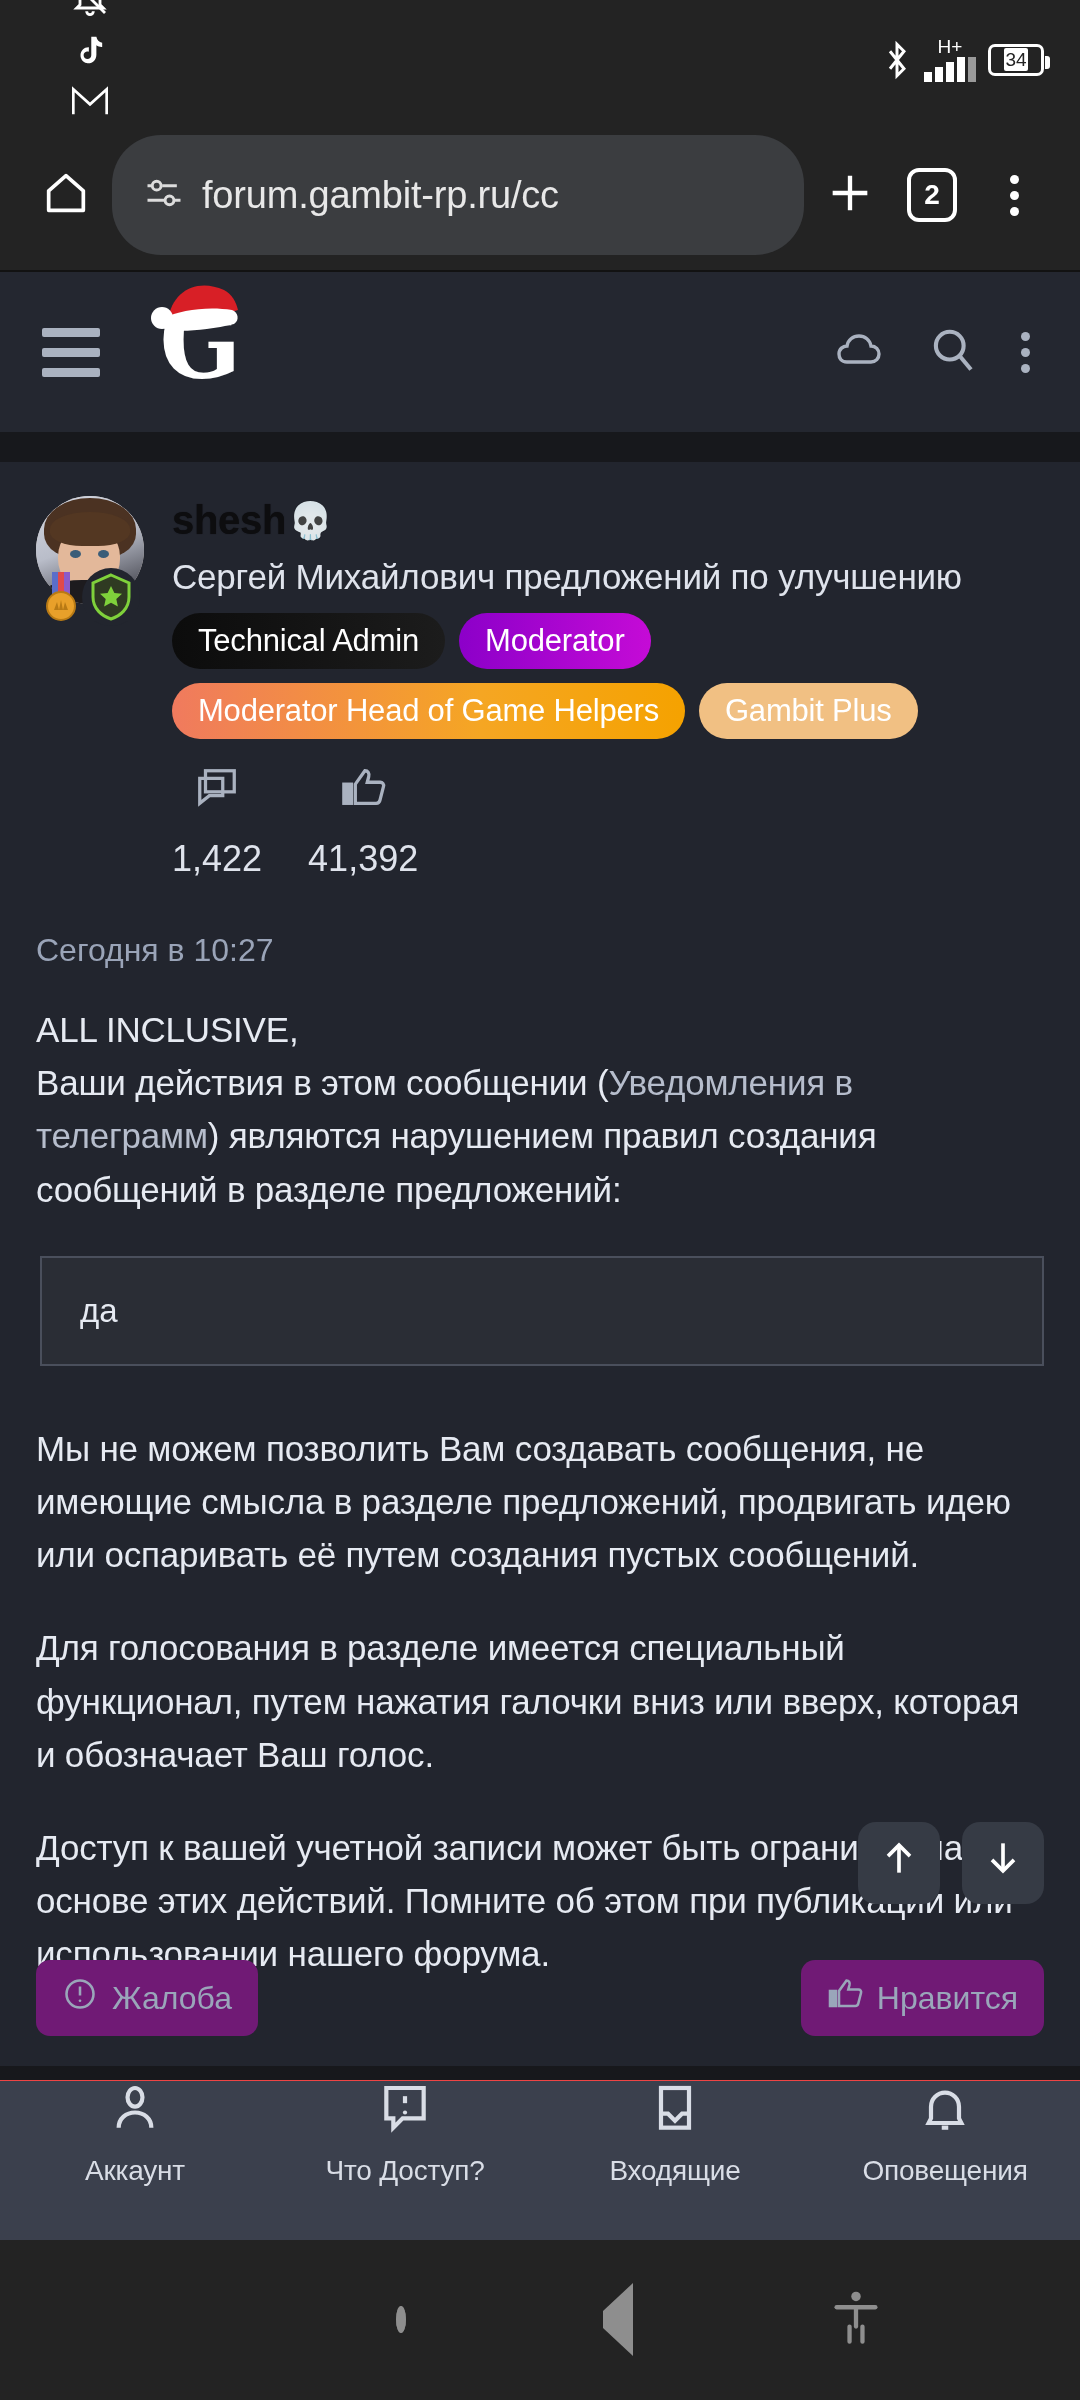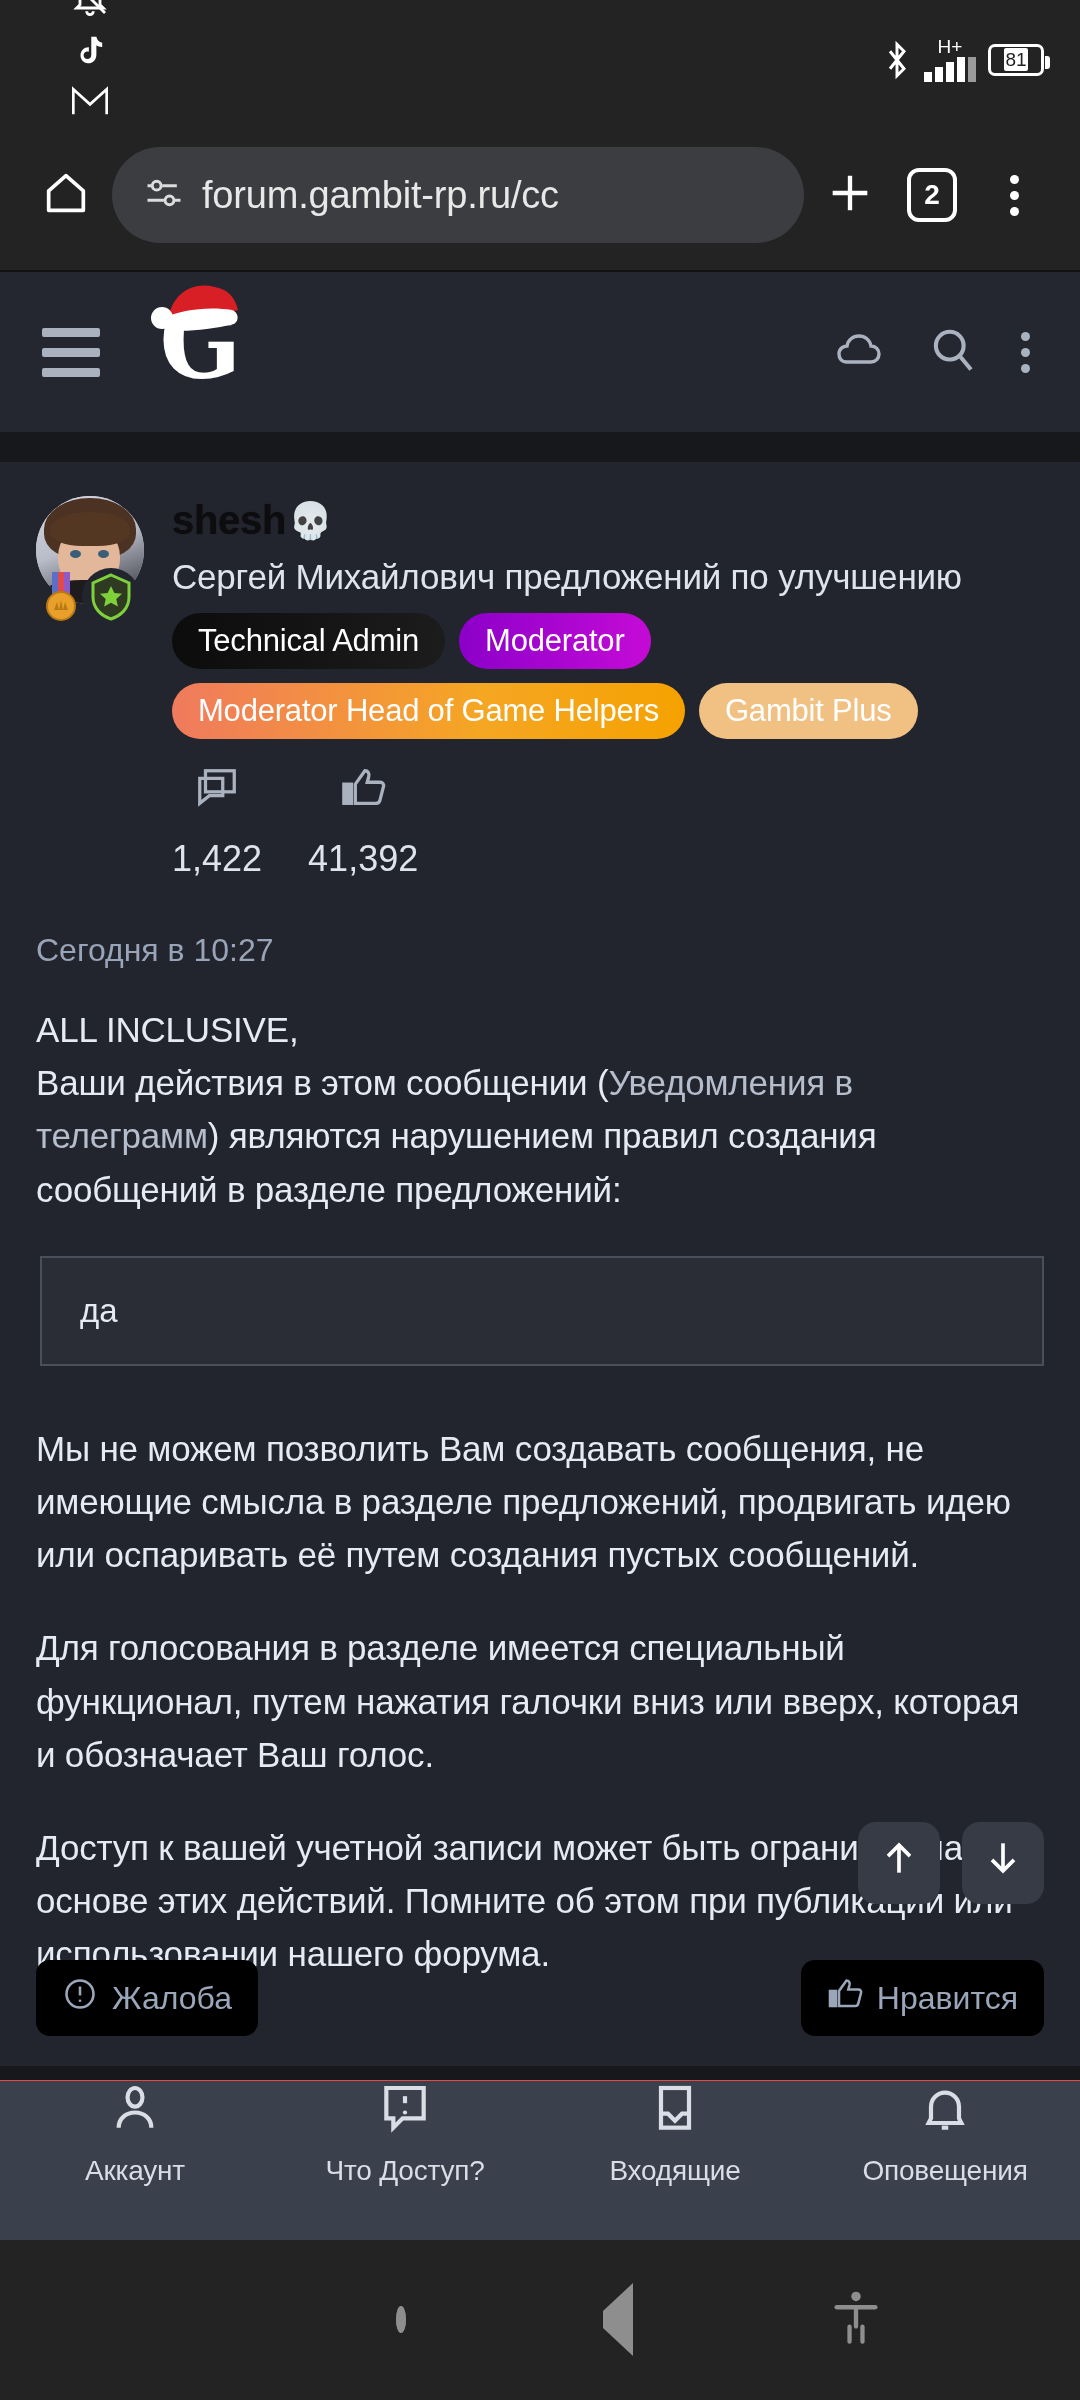--- a/index.html
+++ b/index.html
@@ -31,21 +31,21 @@
   .sig-h { font-size:19px; line-height:0.95; text-align:center; }
 
   
   .chrome {
     height:152px; flex:0 0 152px; background:#232323;
     display:flex; align-items:center; padding:0 30px; gap:10px;
     border-bottom:2px solid #121212;
   }
   .chrome-icon-btn { width:72px; height:72px; display:flex; align-items:center; justify-content:center; flex:0 0 auto; }
   .omnibox {
-    flex:1 1 auto; height:96px; background:#3b3d40; border-radius:49px;
+    flex:1 1 auto; height:120px; background:#3b3d40; border-radius:49px;
     display:flex; align-items:center; gap:16px; padding:0 30px; overflow:hidden; min-width:0;
   }
   .omnibox .url {
     color:#e8e8e8; font-size:38px; white-space:nowrap; overflow:hidden;
     letter-spacing:-0.2px;
   }
   .tabcount {
     width:50px; height:54px; border:4px solid #fff; border-radius:12px;
     display:flex; align-items:center; justify-content:center; color:#fff; font-size:28px; font-weight:bold;
   }
@@ -125,21 +125,21 @@
   }
 
   .vote-col { position:absolute; right:36px; bottom:176px; display:flex; gap:22px; }
   .vote-btn {
     width:82px; height:82px; border-radius:18px; background:#363b45;
     display:flex; align-items:center; justify-content:center; color:#ffffff; font-size:44px;
   }
 
   .post-actions { position:absolute; left:0; right:0; bottom:44px; display:flex; align-items:center; justify-content:space-between; padding:0 36px; }
   .act-btn {
-    background:#000000; border-radius:14px; color:#9aa6ba; font-size:32px;
+    background:#701a75; border-radius:14px; color:#9aa6ba; font-size:32px;
     padding:16px 26px; display:flex; align-items:center; gap:14px;
   }
 
   .content-sep { position:absolute; left:0; right:0; bottom:0; height:14px; background:#17181c; }
 
   
   .bottomnav {
     height:160px; flex:0 0 160px; background:#3b404d;
     display:flex; border-top:1px solid #ef4444;
   }
@@ -205,21 +205,21 @@
         <span class="sig-h">H+</span>
         <svg width="52" height="26" viewBox="0 0 52 26">
           <rect x="0" y="16" width="8" height="10" fill="#fff"></rect>
           <rect x="11" y="11" width="8" height="15" fill="#fff"></rect>
           <rect x="22" y="6" width="8" height="20" fill="#fff"></rect>
           <rect x="33" y="1" width="8" height="25" fill="#fff"></rect>
           <rect x="44" y="1" width="8" height="25" fill="#9a9a9a"></rect>
         </svg>
       </span>
       <span class="battery">
-        <span>81</span>
+        <span>34</span>
       </span>
     </div>
   </div>
 
   <div class="chrome">
     <div class="chrome-icon-btn">
       <span>
         <svg width="52" height="52" viewBox="0 0 24 24">
             <path fill="none" stroke="#fff" stroke-width="1.7" stroke-linejoin="round" d="M4 11l8-7 8 7v9H4z"></path>
           </svg>

